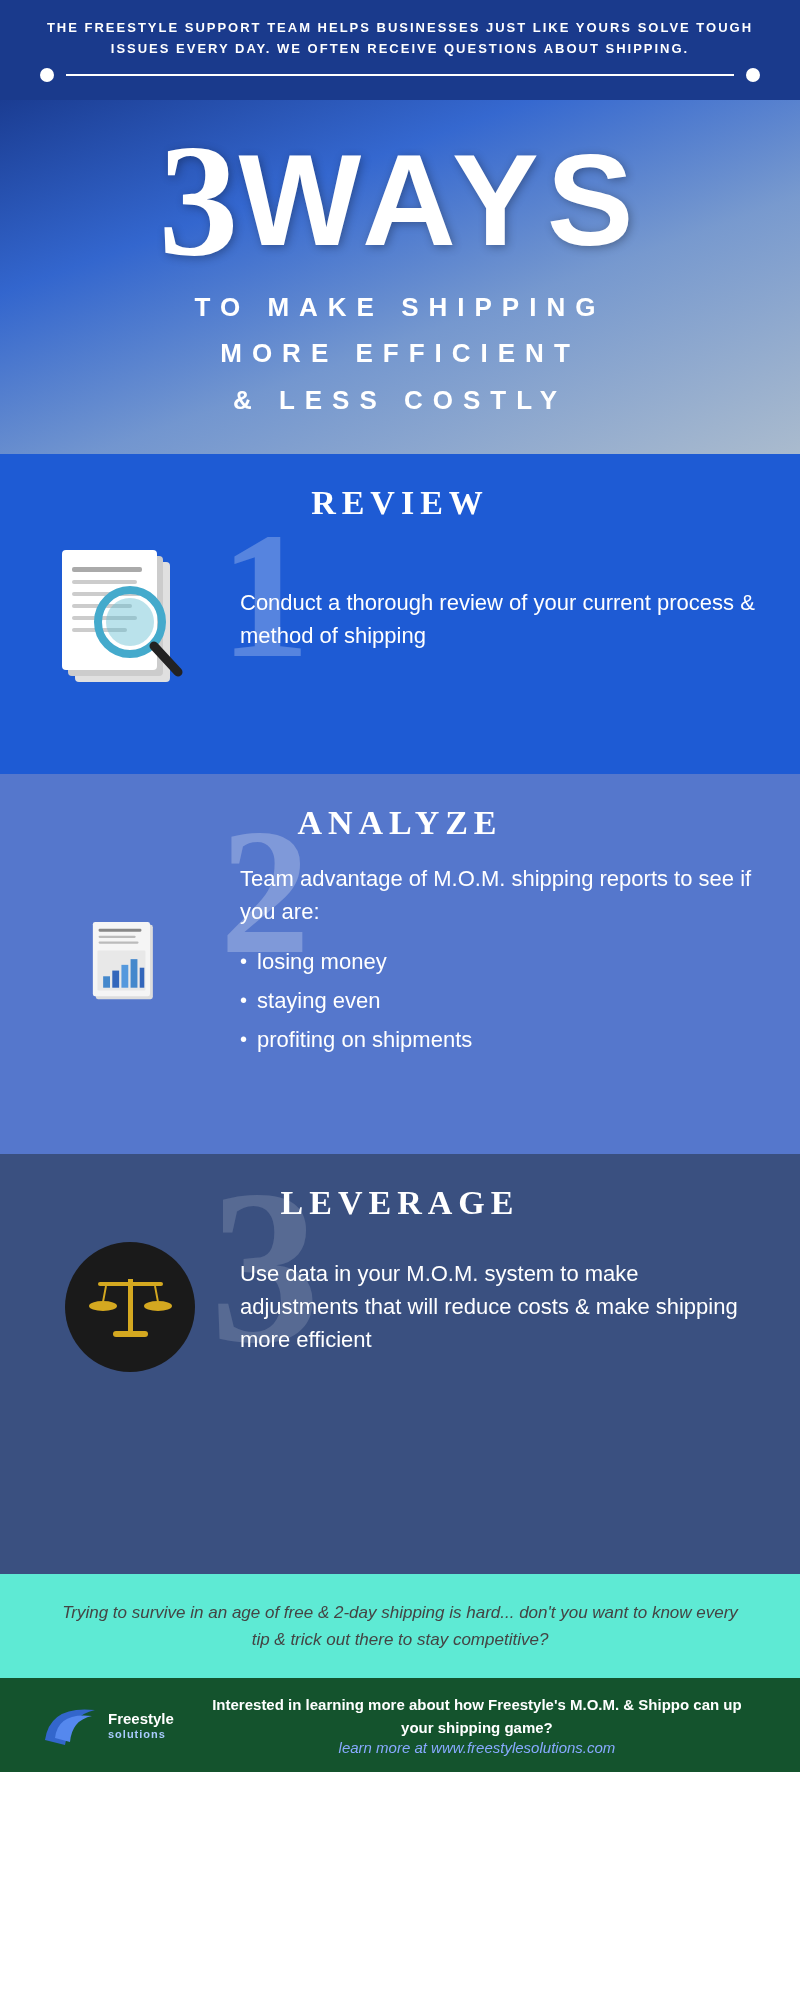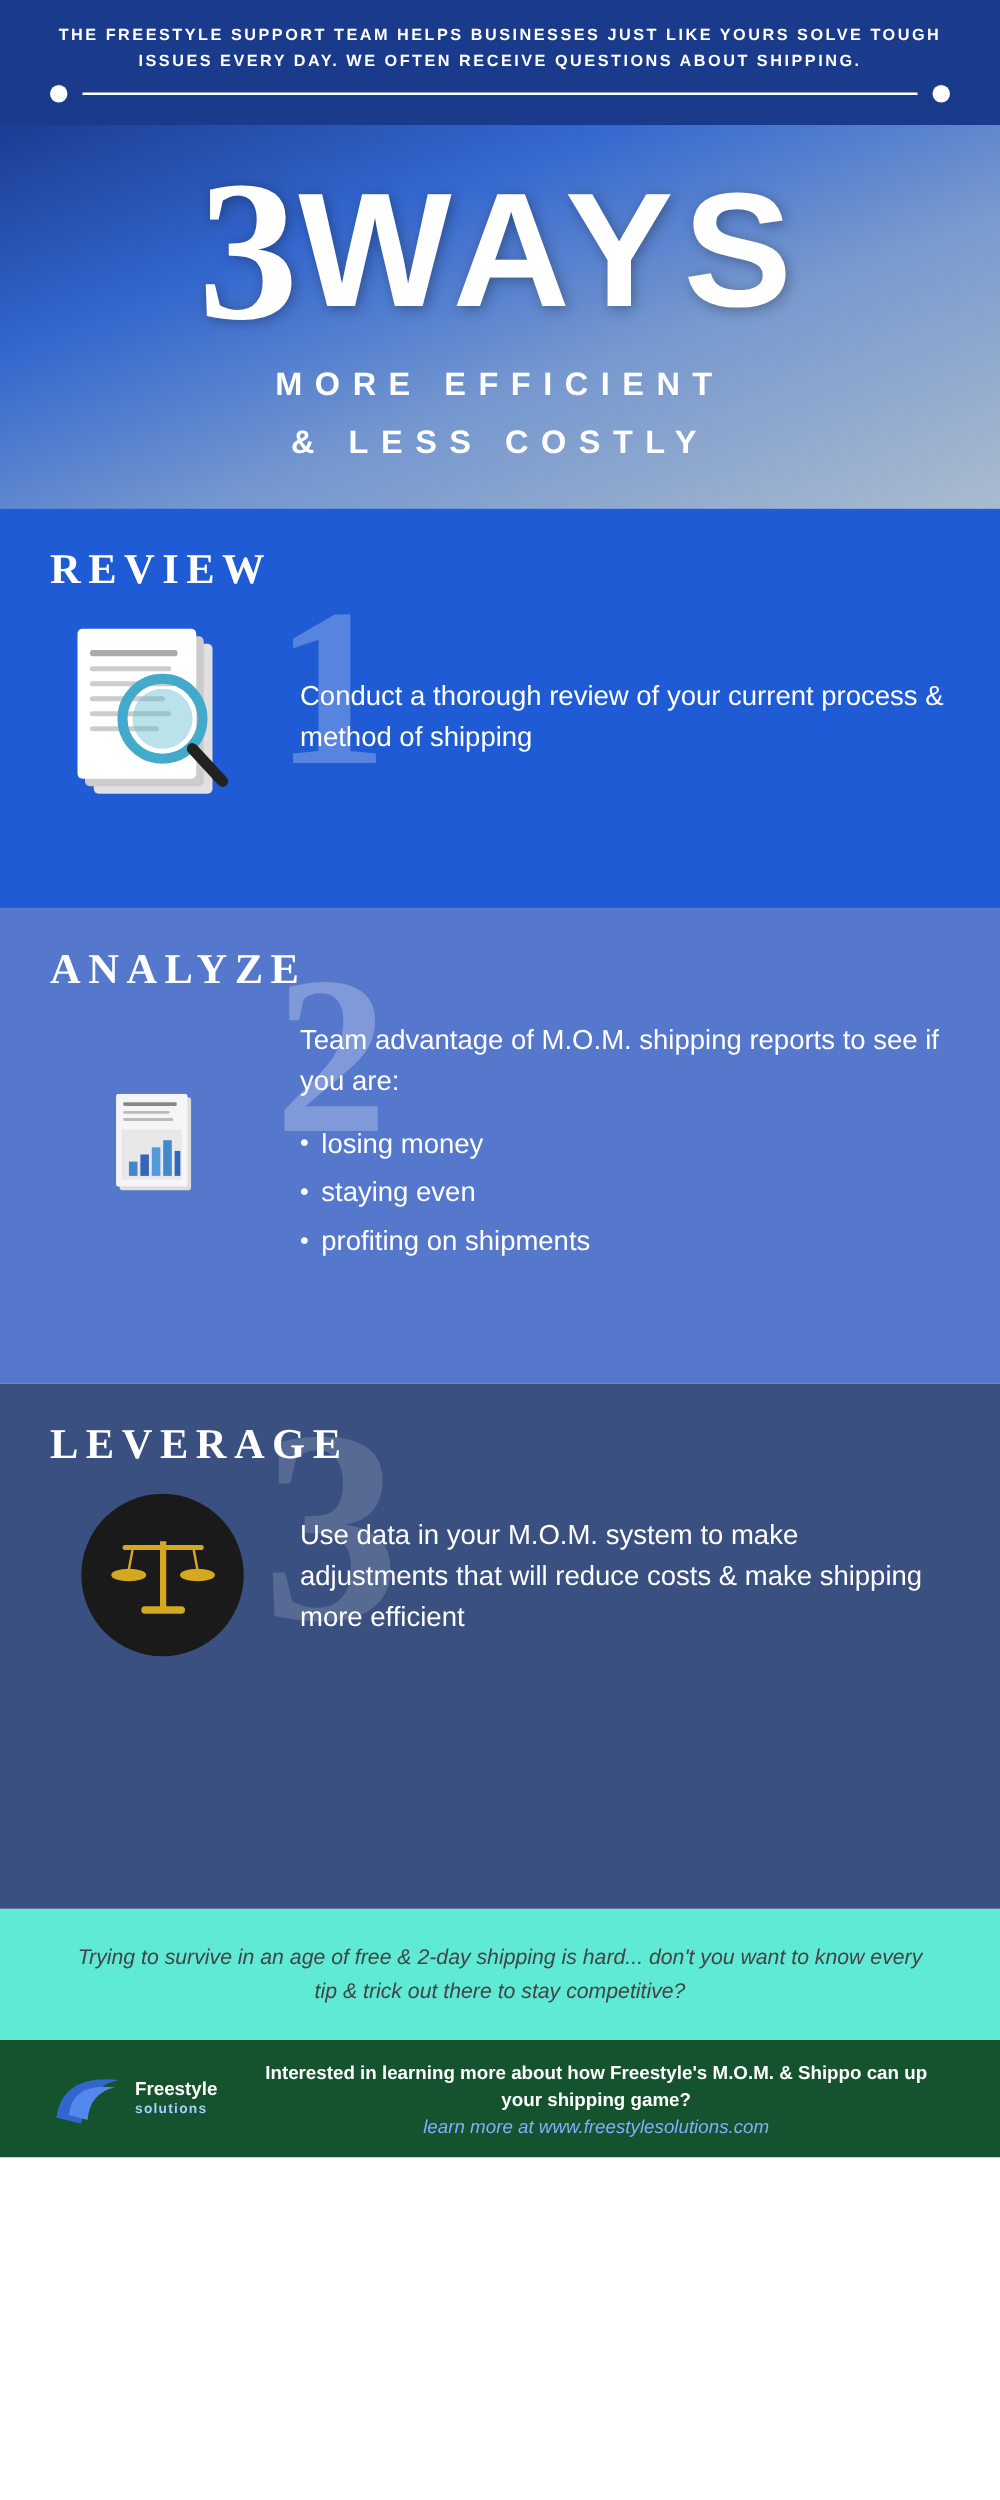--- a/index.html
+++ b/index.html
@@ -106,20 +106,21 @@
       position: relative;
     }
     .section-label {
       font-size: 34px;
       font-weight: bold;
       color: white;
       letter-spacing: 6px;
       font-family: Georgia, serif;
       margin-bottom: 20px;
       text-transform: uppercase;
+      text-align: center;
     }
     .section-content {
       display: flex;
       align-items: center;
       gap: 20px;
     }
     .icon-area {
       flex-shrink: 0;
       width: 180px;
       display: flex;
@@ -265,20 +266,21 @@
 
 <div class="hero-section">
   <div class="hero-bg">
     
   </div>
   <div class="hero-content">
     <div>
       <span class="big-number">3</span><span class="ways-text">WAYS</span>
     </div>
     <div class="hero-subtitle">
+      <div>TO MAKE SHIPPING</div>
       <div>MORE EFFICIENT</div>
       <div>&amp; LESS COSTLY</div>
     </div>
   </div>
 </div>
 
 <div class="section-review">
   <div class="section-label">REVIEW</div>
   <div class="section-content">
     <div class="icon-area">

